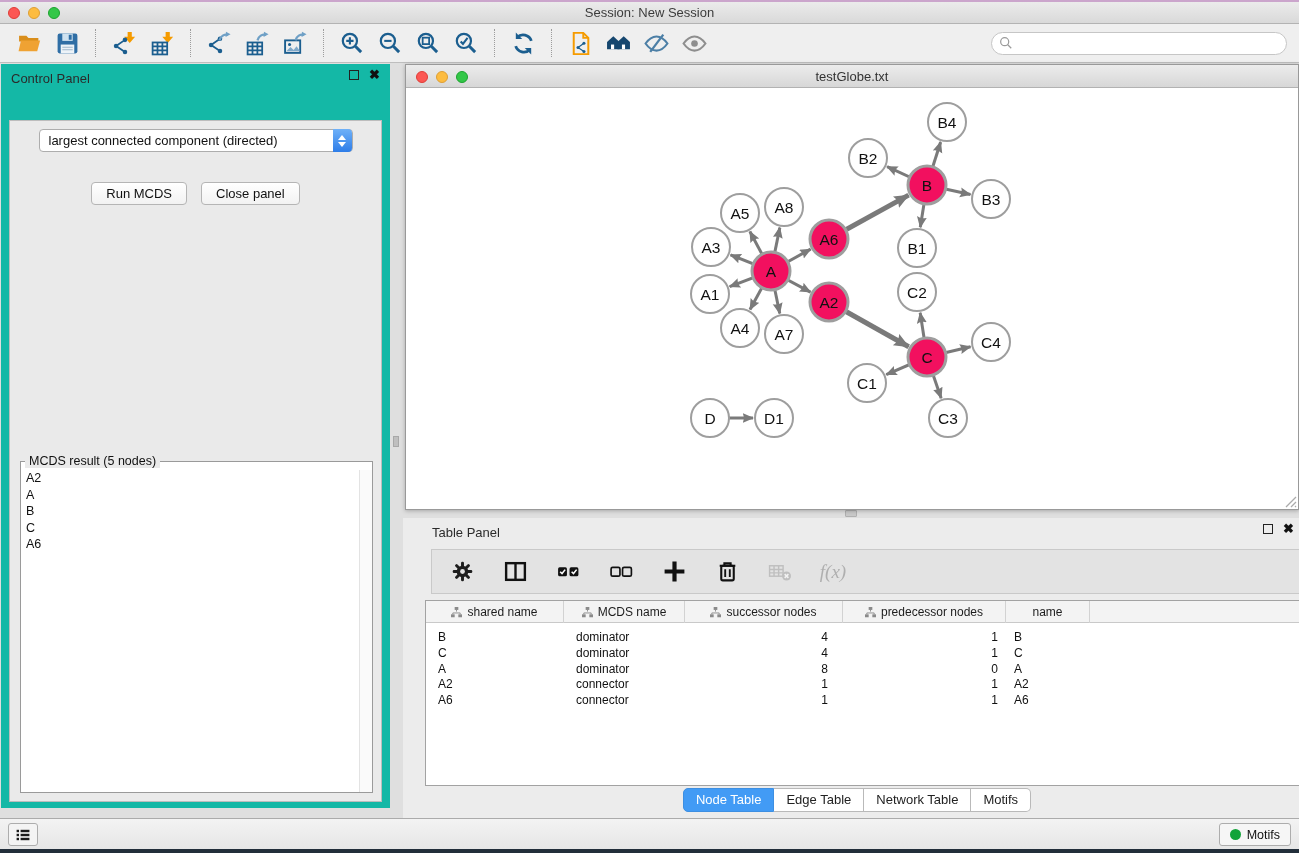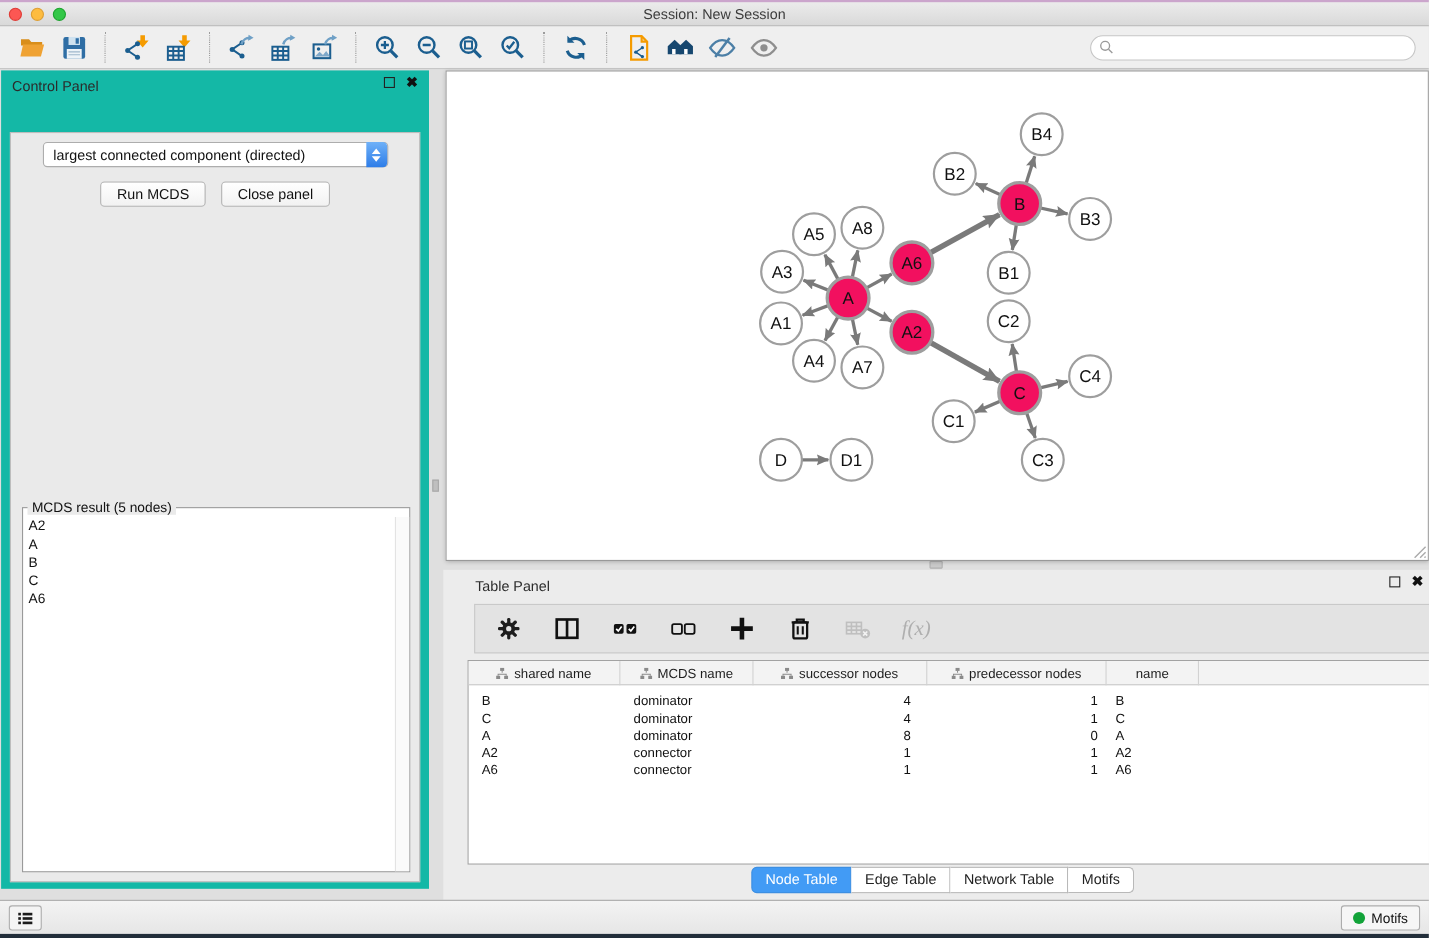--- a/index.html
+++ b/index.html
@@ -63,21 +63,21 @@
     border:1px solid #ADADAD; border-radius:4px; position:relative;
     font-size:13px; color:#111; line-height:21px; padding-left:9px;
   }
   #criterion-stepper{
     position:absolute; right:0; top:-1px; width:19px; height:23px;
     background:linear-gradient(#6FB1F8,#2E7DE8); border-radius:0 4px 4px 0;
     display:flex; flex-direction:column; align-items:center; justify-content:center; gap:2px;
   }
   .chev-up{width:0;height:0;border-left:4px solid transparent;border-right:4px solid transparent;border-bottom:5px solid #fff;}
   .chev-down{width:0;height:0;border-left:4px solid transparent;border-right:4px solid transparent;border-top:5px solid #fff;}
-  #cp-buttons{margin-top:13px; display:flex; justify-content:center; gap:14px;}
+  #cp-buttons{margin-top:30px; display:flex; justify-content:center; gap:14px;}
   .mac-btn{
     background:linear-gradient(#FFFFFF,#F2F2F2); border:1px solid #B5B5B5; border-radius:4px;
     font-size:13px; color:#111; padding:2px 14px 3px; height:23px; font-family:"Liberation Sans",sans-serif;
   }
   #mcds-fieldset{
     position:absolute; left:10px; right:8px; top:340px; bottom:8px;
     border:1px solid #9A9A9A; background:#fff;
   }
   #mcds-legend{
     position:absolute; top:-8px; left:4px; background:#EAEAEA; padding:0 4px;
@@ -343,20 +343,26 @@
           </div>
         <div id="mcds-scrollbar"></div>
       </div>
     </div>
   </div>
 
   <div class="v-split-handle"></div>
   <div class="h-split-handle"></div>
 
   <div id="network-window">
+    <div id="nw-titlebar">
+      <span class="tl red" style="left:10px"></span>
+      <span class="tl yellow" style="left:30px"></span>
+      <span class="tl green" style="left:50px"></span>
+      <div class="nw-title">testGlobe.txt</div>
+    </div>
     <svg id="graph-canvas" width="892" height="420">
         <defs>
           <marker id="arr" markerUnits="userSpaceOnUse" markerWidth="13" markerHeight="11" refX="10.5" refY="5" orient="auto">
             <path d="M0 0L11.5 5L0 10Q2.6 5 0 0z" fill="#7A7A7A"></path>
           </marker>
           <marker id="arrBig" markerUnits="userSpaceOnUse" markerWidth="18" markerHeight="15" refX="14.5" refY="6.5" orient="auto">
             <path d="M0 0L15.5 6.5L0 13Q3.5 6.5 0 0z" fill="#7A7A7A"></path>
           </marker>
         </defs>
         <line x1="365" y1="182" x2="343.89892269493157" y2="142.52056504213004" stroke="#7A7A7A" stroke-width="3" marker-end="url(#arr)"></line>

